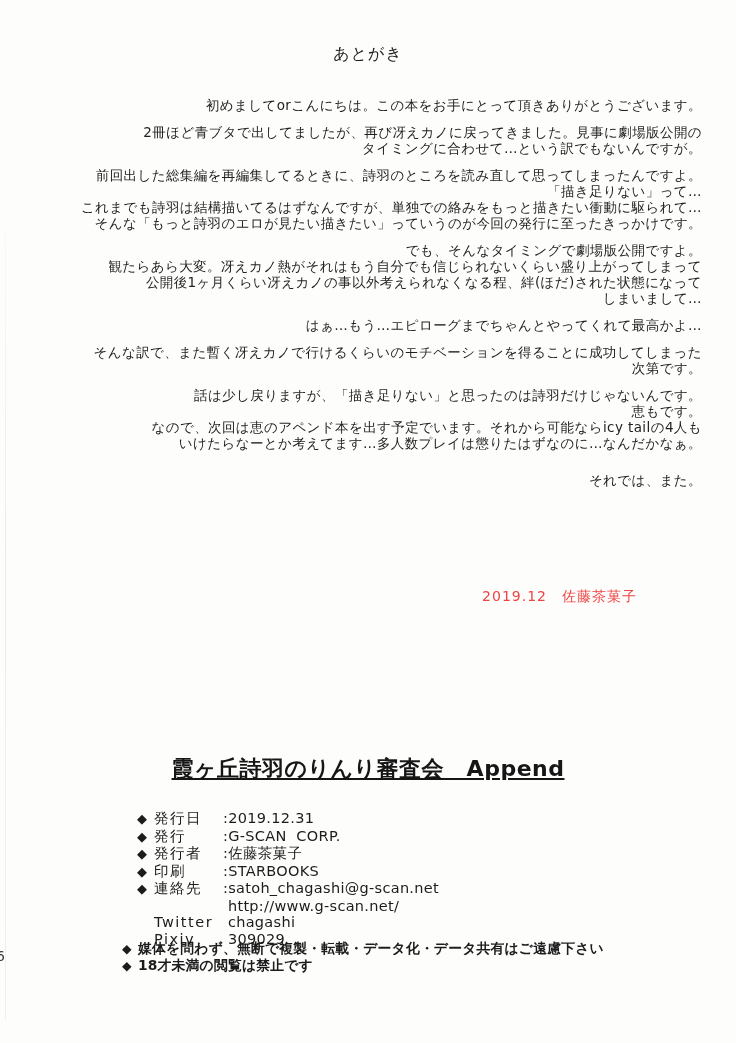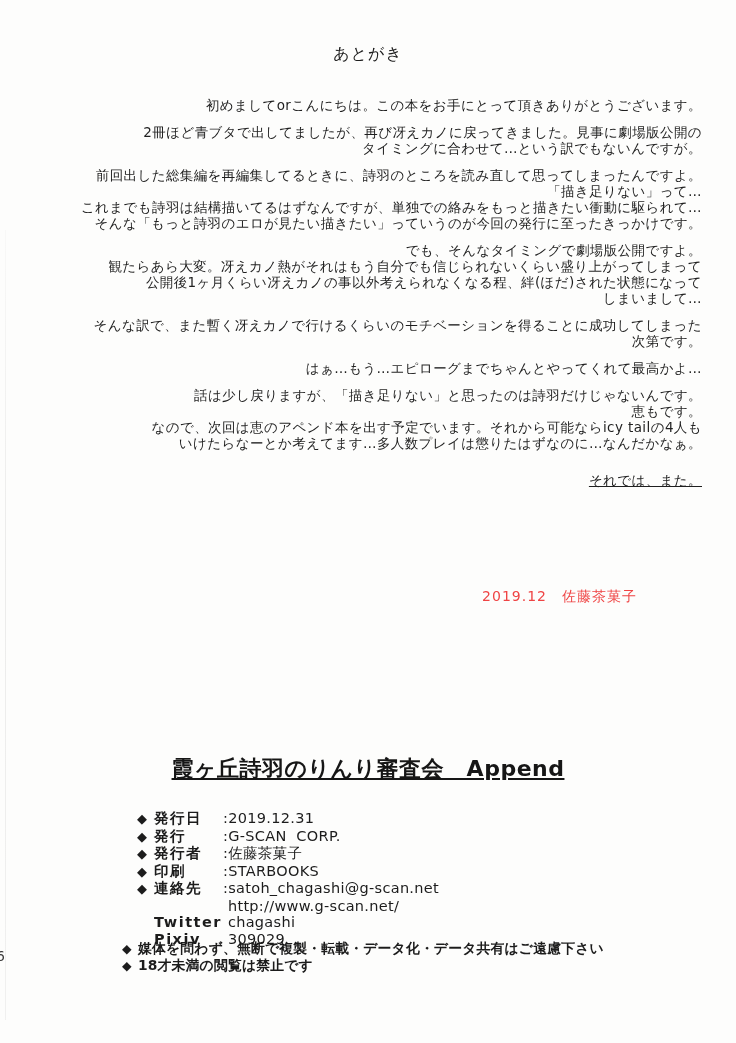--- a/index.html
+++ b/index.html
@@ -49,21 +49,20 @@
     letter-spacing: 0.4px;
     color: #1f1f1f;
   }
   .body-text p {
     margin: 0 0 11px 0;
     white-space: pre-line;
     text-align: right;
   }
   .body-text p.closing {
     margin-top: 21px;
-    text-decoration: underline;
   }
   .signature {
     position: absolute;
     top: 588px;
     left: 57px;
     width: 580px;
     text-align: right;
     font-size: 14px;
     letter-spacing: 1px;
     color: #ef4444;
@@ -96,21 +95,20 @@
   }
   .entry-row .bullet {
     width: 17px;
     flex: 0 0 17px;
     font-size: 13px;
   }
   .entry-row .label {
     width: 69px;
     flex: 0 0 69px;
     letter-spacing: 1.5px;
-    font-weight: bold;
   }
   .entry-row .value {
     flex: 1;
     letter-spacing: 0.3px;
     white-space: pre;
   }
   .notices {
     position: absolute;
     top: 940px;
     left: 122px;
@@ -155,23 +153,23 @@
     <p>2冊ほど青ブタで出してましたが、再び冴えカノに戻ってきました。見事に劇場版公開の
 タイミングに合わせて…という訳でもないんですが。</p>
     <p>前回出した総集編を再編集してるときに、詩羽のところを読み直して思ってしまったんですよ。
 「描き足りない」って…
 これまでも詩羽は結構描いてるはずなんですが、単独での絡みをもっと描きたい衝動に駆られて…
 そんな「もっと詩羽のエロが見たい描きたい」っていうのが今回の発行に至ったきっかけです。</p>
     <p>でも、そんなタイミングで劇場版公開ですよ。
 観たらあら大変。冴えカノ熱がそれはもう自分でも信じられないくらい盛り上がってしまって
 公開後1ヶ月くらい冴えカノの事以外考えられなくなる程、絆(ほだ)された状態になって
 しまいまして…</p>
+    <p>はぁ…もう…エピローグまでちゃんとやってくれて最高かよ…</p>
     <p>そんな訳で、また暫く冴えカノで行けるくらいのモチベーションを得ることに成功してしまった
 次第です。</p>
-    <p>はぁ…もう…エピローグまでちゃんとやってくれて最高かよ…</p>
     <p>話は少し戻りますが、「描き足りない」と思ったのは詩羽だけじゃないんです。
 恵もです。
 なので、次回は恵のアペンド本を出す予定でいます。それから可能ならicy tailの4人も
 いけたらなーとか考えてます…多人数プレイは懲りたはずなのに…なんだかなぁ。</p>
     <p class="closing">それでは、また。</p>
   </div>
 
   <div class="signature">2019.12　佐藤茶菓子</div>
 
   <h2 class="book-title">霞ヶ丘詩羽のりんり審査会　Append</h2>

